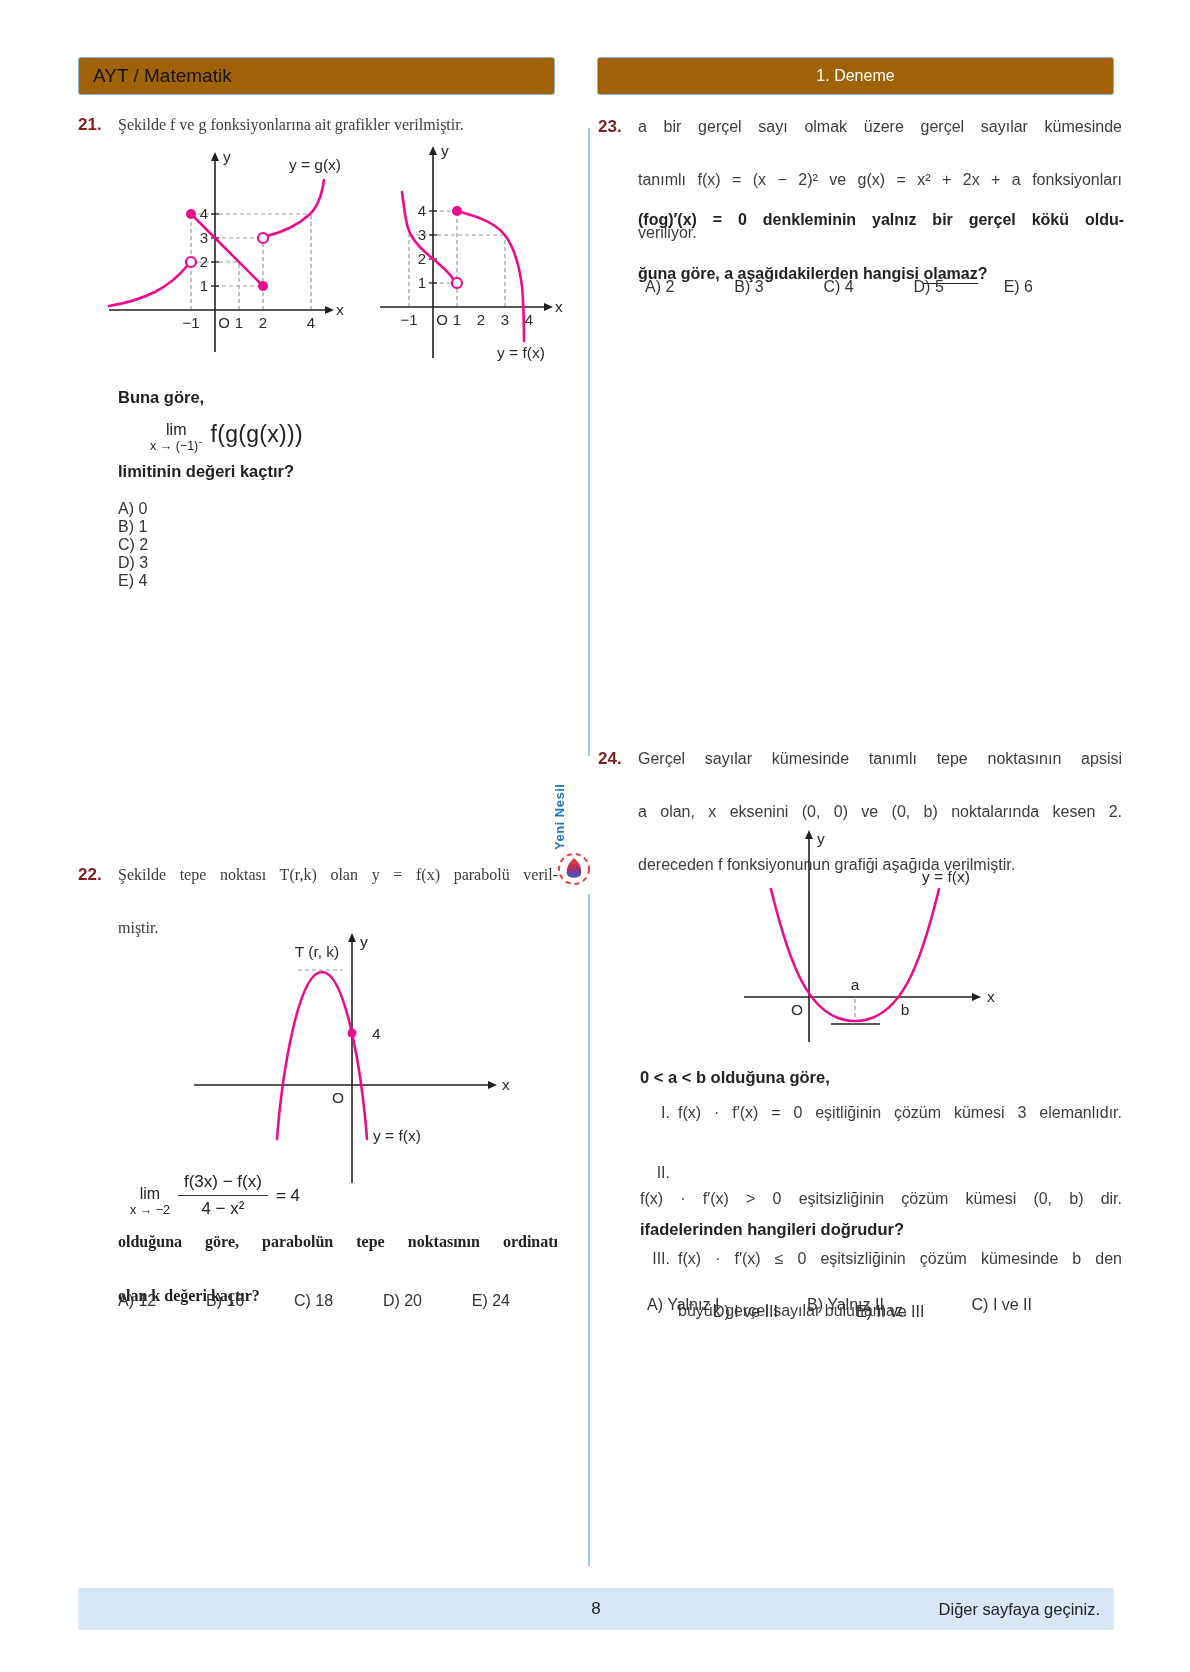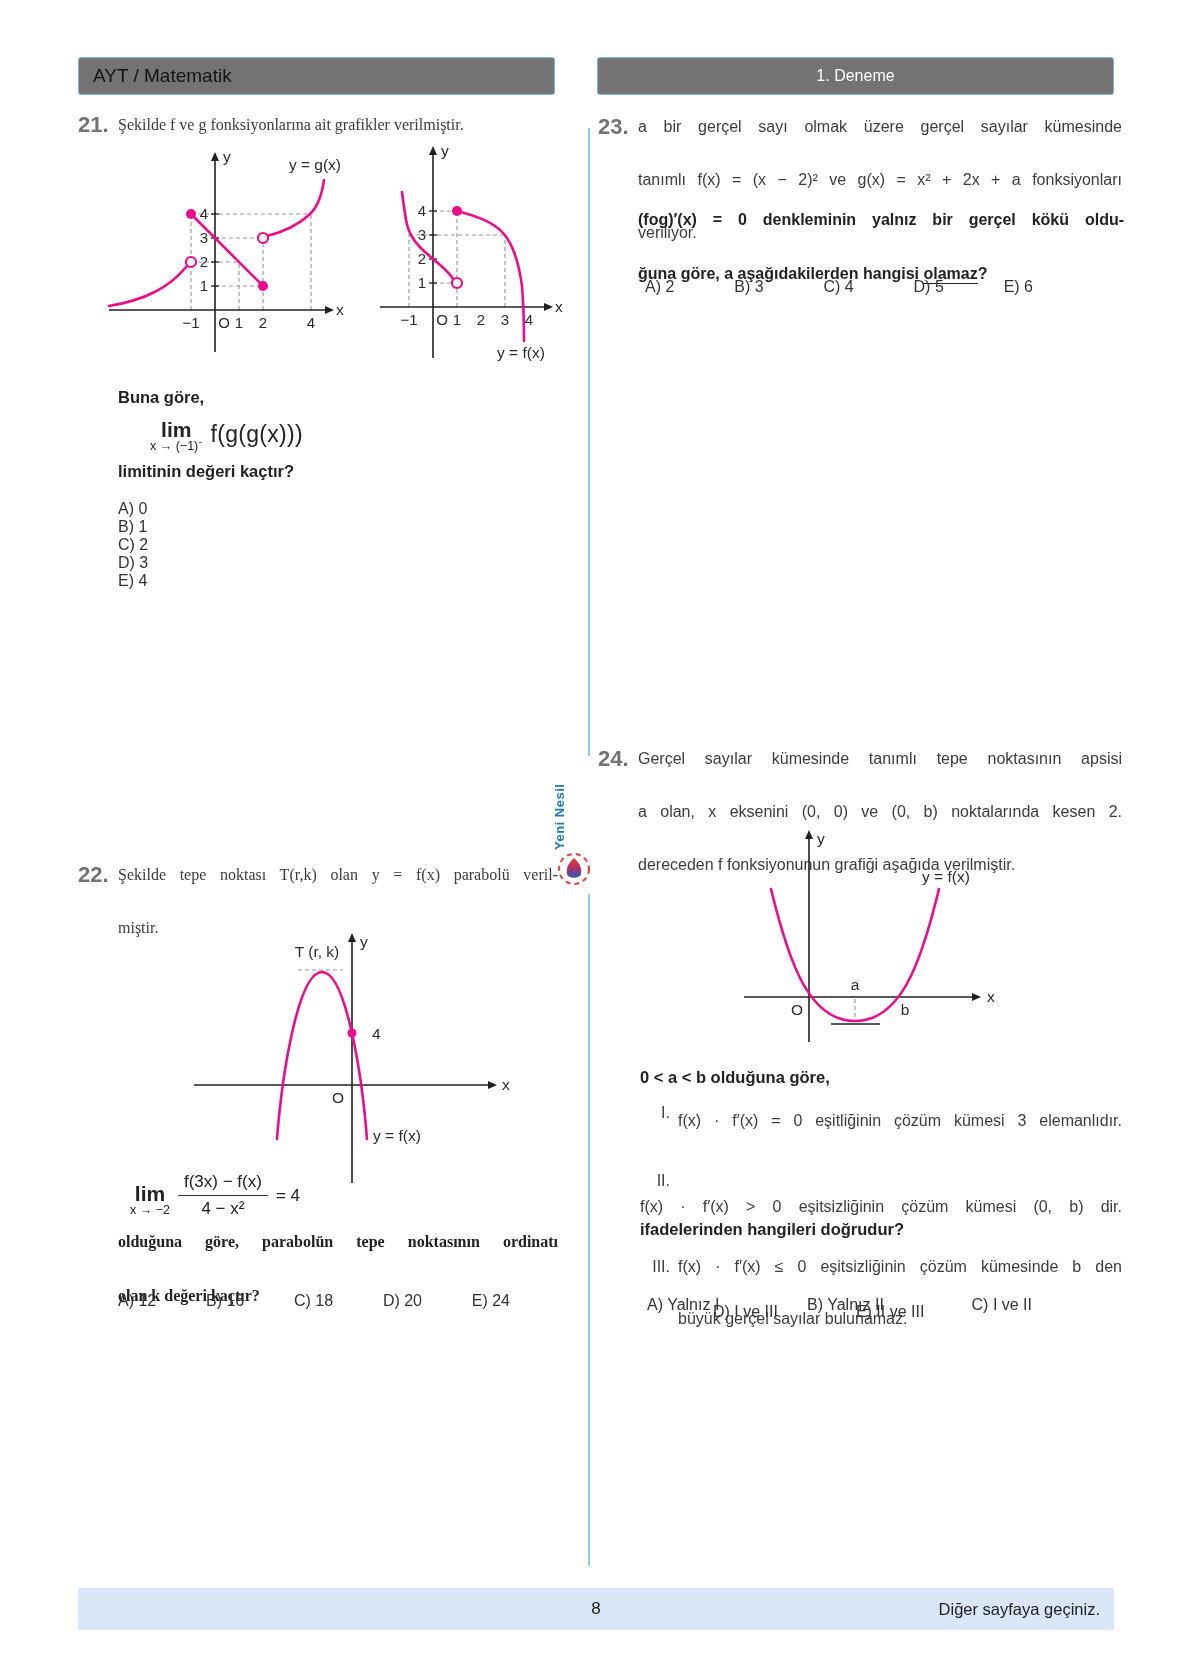--- a/index.html
+++ b/index.html
@@ -1,49 +1,49 @@
 <!DOCTYPE html>
 <html><head>
 <meta charset="utf-8">
 <style>
   html,body{margin:0;padding:0;background:#e9e9e9;}
   .page{position:relative;width:1190px;height:1672px;background:#ffffff;margin:0 auto;
         font-family:"Liberation Sans", sans-serif;color:#3c3c3c;overflow:hidden;}
   
-  .hbar{position:absolute;top:57px;height:38px;background:#737373;border:1px solid #7db4de;border-radius:3px;
+  .hbar{position:absolute;top:57px;height:38px;background:#a16207;border:1px solid #7db4de;border-radius:3px;
         display:flex;align-items:center;box-sizing:border-box;}
   .hbar-left{left:78px;width:477px;padding-left:14px;color:#141414;font-size:19px;}
   .hbar-right{left:597px;width:517px;justify-content:center;color:#ffffff;font-size:16px;}
   
   .fbar{position:absolute;left:78px;top:1588px;width:1036px;height:42px;background:#d9e6f6;border-radius:2px;}
   .fpage{position:absolute;left:50%;transform:translateX(-50%);top:0;line-height:42px;font-size:17px;color:#222;}
   .fnote{position:absolute;right:14px;top:0;line-height:42px;font-size:16.5px;color:#222;}
   
   .vdiv{position:absolute;left:588px;width:2px;background:#8ecfed;}
   .brand-text{position:absolute;left:552px;top:758px;width:18px;height:92px;
               writing-mode:vertical-rl;transform:rotate(180deg);
               color:#1f78b8;font-size:13px;font-weight:bold;letter-spacing:.5px;white-space:nowrap;}
   .brand-logo{position:absolute;left:556px;top:850px;width:36px;height:40px;}
   
   .qrow{position:absolute;display:flex;}
-  .qnum{flex:none;width:40px;color:#737373;font-weight:bold;font-size:22px;line-height:26px;}
+  .qnum{flex:none;width:40px;color:#7f1d1d;font-weight:bold;font-size:17px;line-height:26px;}
   .qtext{font-size:16px;line-height:26.5px;color:#3c3c3c;}
   .w-left{width:440px;font-family:Liberation Serif, serif;} .w-right{width:484px;}
   .j{text-align:justify;}
   .j::after{content:"";display:inline-block;width:100%;height:0;}
   .boldp{position:absolute;font-weight:bold;color:#222;font-size:16px;line-height:27px;}
   .lead{position:absolute;font-weight:bold;color:#222;font-size:16.5px;}
   .opts{position:absolute;display:flex;justify-content:space-between;font-size:16px;color:#333;white-space:nowrap;}
   .opts2{position:absolute;display:flex;gap:78px;font-size:16px;color:#333;white-space:nowrap;}
   .uline{border-bottom:1.6px solid #222;padding-bottom:1px;}
   
   .formula{position:absolute;display:flex;align-items:flex-start;color:#222;font-size:17px;}
   .formula2{position:absolute;display:flex;align-items:center;color:#222;font-size:17px;}
   .limcol{display:inline-flex;flex-direction:column;align-items:center;margin-right:8px;}
-  .limop{font-size:21px;line-height:19px;font-weight:bold;}
+  .limop{font-size:16px;line-height:19px;}
   .limsub{font-size:12.5px;line-height:14px;white-space:nowrap;}
   .limexpr{font-size:23px;padding-top:1px;letter-spacing:.3px;}
   .frac{display:inline-flex;flex-direction:column;text-align:center;}
   .fnum{padding:0 6px 3px;border-bottom:1.5px solid #333;}
   .fden{padding-top:3px;}
   .frhs{margin-left:8px;}
   .graph{position:absolute;}
   svg text{font-family:"Liberation Sans", sans-serif;fill:#2b2b2b;font-size:15px;}
   svg .flabel{font-size:15.5px;}
   .axis{stroke:#231f20;stroke-width:1.6;fill:none;}
@@ -275,21 +275,21 @@
     <text class="flabel" x="232" y="64">y = f(x)</text>
     <text class="flabel" x="127" y="26">y</text>
     <text class="flabel" x="297" y="184">x</text>
   </svg>
 
   <div class="lead" style="left:640px;top:1068px;">0 &lt; a &lt; b olduğuna göre,</div>
 
   <div style="position:absolute;left:640px;top:1100px;width:482px;font-size:16px;line-height:26px;">
     <div style="display:flex;margin-bottom:8px;">
       <div style="flex:none;width:30px;text-align:right;margin-right:8px;">I.</div>
-      <div style="flex:1;margin-top:8px;">
+      <div style="flex:1;">
           <div class="j">f(x) · f′(x) = 0 eşitliğinin çözüm kümesi 3 elemanlıdır.</div>
         </div>
     </div>
     <div style="display:flex;margin-bottom:8px;flex-direction:column;">
       <div style="flex:none;width:30px;text-align:right;margin-right:8px;">II.</div>
       <div style="flex:1;">
           <div class="j">f(x) · f′(x) &gt; 0 eşitsizliğinin çözüm kümesi (0, b) dir.</div>
         </div>
     </div>
     <div style="display:flex;">

